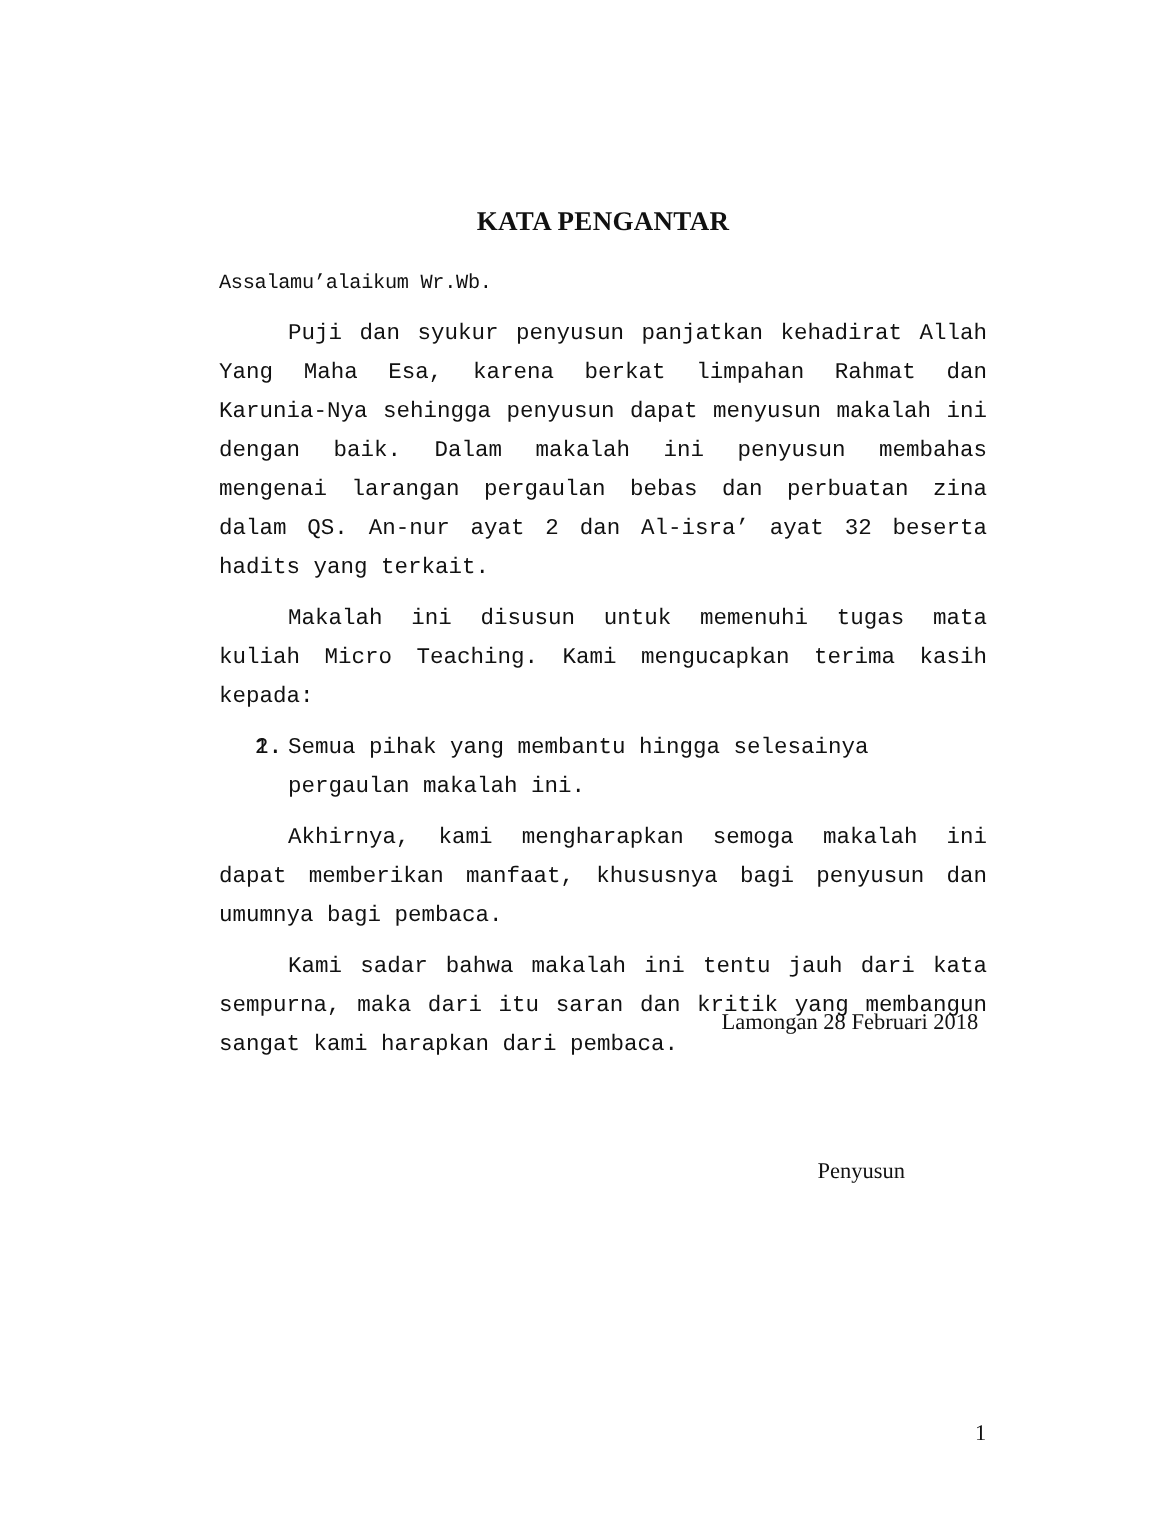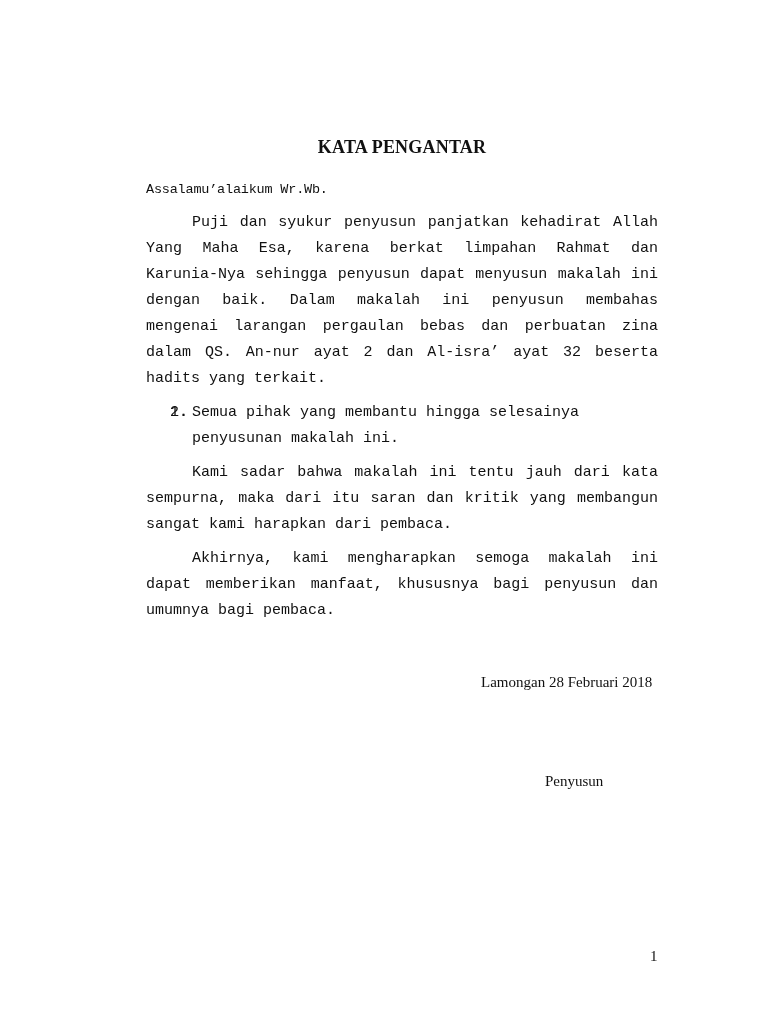--- a/index.html
+++ b/index.html
@@ -90,30 +90,31 @@
 <body>
 
 <div class="page">
 
   <div class="title">KATA PENGANTAR</div>
 
   <div class="greeting">Assalamu’alaikum Wr.Wb.</div>
 
   <div class="body-text" style="top:210px;font-family:Liberation Mono, monospace;">
     <p class="para">Puji dan syukur penyusun panjatkan kehadirat Allah Yang Maha Esa, karena berkat limpahan Rahmat dan Karunia-Nya sehingga penyusun dapat menyusun makalah ini dengan baik. Dalam makalah ini penyusun membahas mengenai larangan pergaulan bebas dan perbuatan zina dalam QS. An-nur ayat 2 dan Al-isra’ ayat 32 beserta hadits yang terkait.</p>
+    <p class="para">Makalah ini disusun untuk memenuhi tugas mata kuliah Micro Teaching. Kami mengucapkan terima kasih kepada:</p>
     <ol class="list">
       <li>
         <span class="num">1.</span>
       </li>
       <li>
         <span class="num">2.</span>
-        <span>Semua pihak yang membantu hingga selesainya penyusunan makalah ini.</span>
+        <span>Semua pihak yang membantu hingga selesainya pergaulan makalah ini.</span>
       </li>
     </ol>
+    <p class="para">Akhirnya, kami mengharapkan semoga makalah ini dapat memberikan manfaat, khususnya bagi penyusun dan umumnya bagi pembaca.</p>
     <p class="para">Kami sadar bahwa makalah ini tentu jauh dari kata sempurna, maka dari itu saran dan kritik yang membangun sangat kami harapkan dari pembaca.</p>
-    <p class="para">Akhirnya, kami mengharapkan semoga makalah ini dapat memberikan manfaat, khususnya bagi penyusun dan umumnya bagi pembaca.</p>
   </div>
 
   <div class="place-date">Lamongan 28 Februari 2018</div>
   <div class="signer">Penyusun</div>
   <div class="page-number">1</div>
 
 </div>
 
 </body></html>

